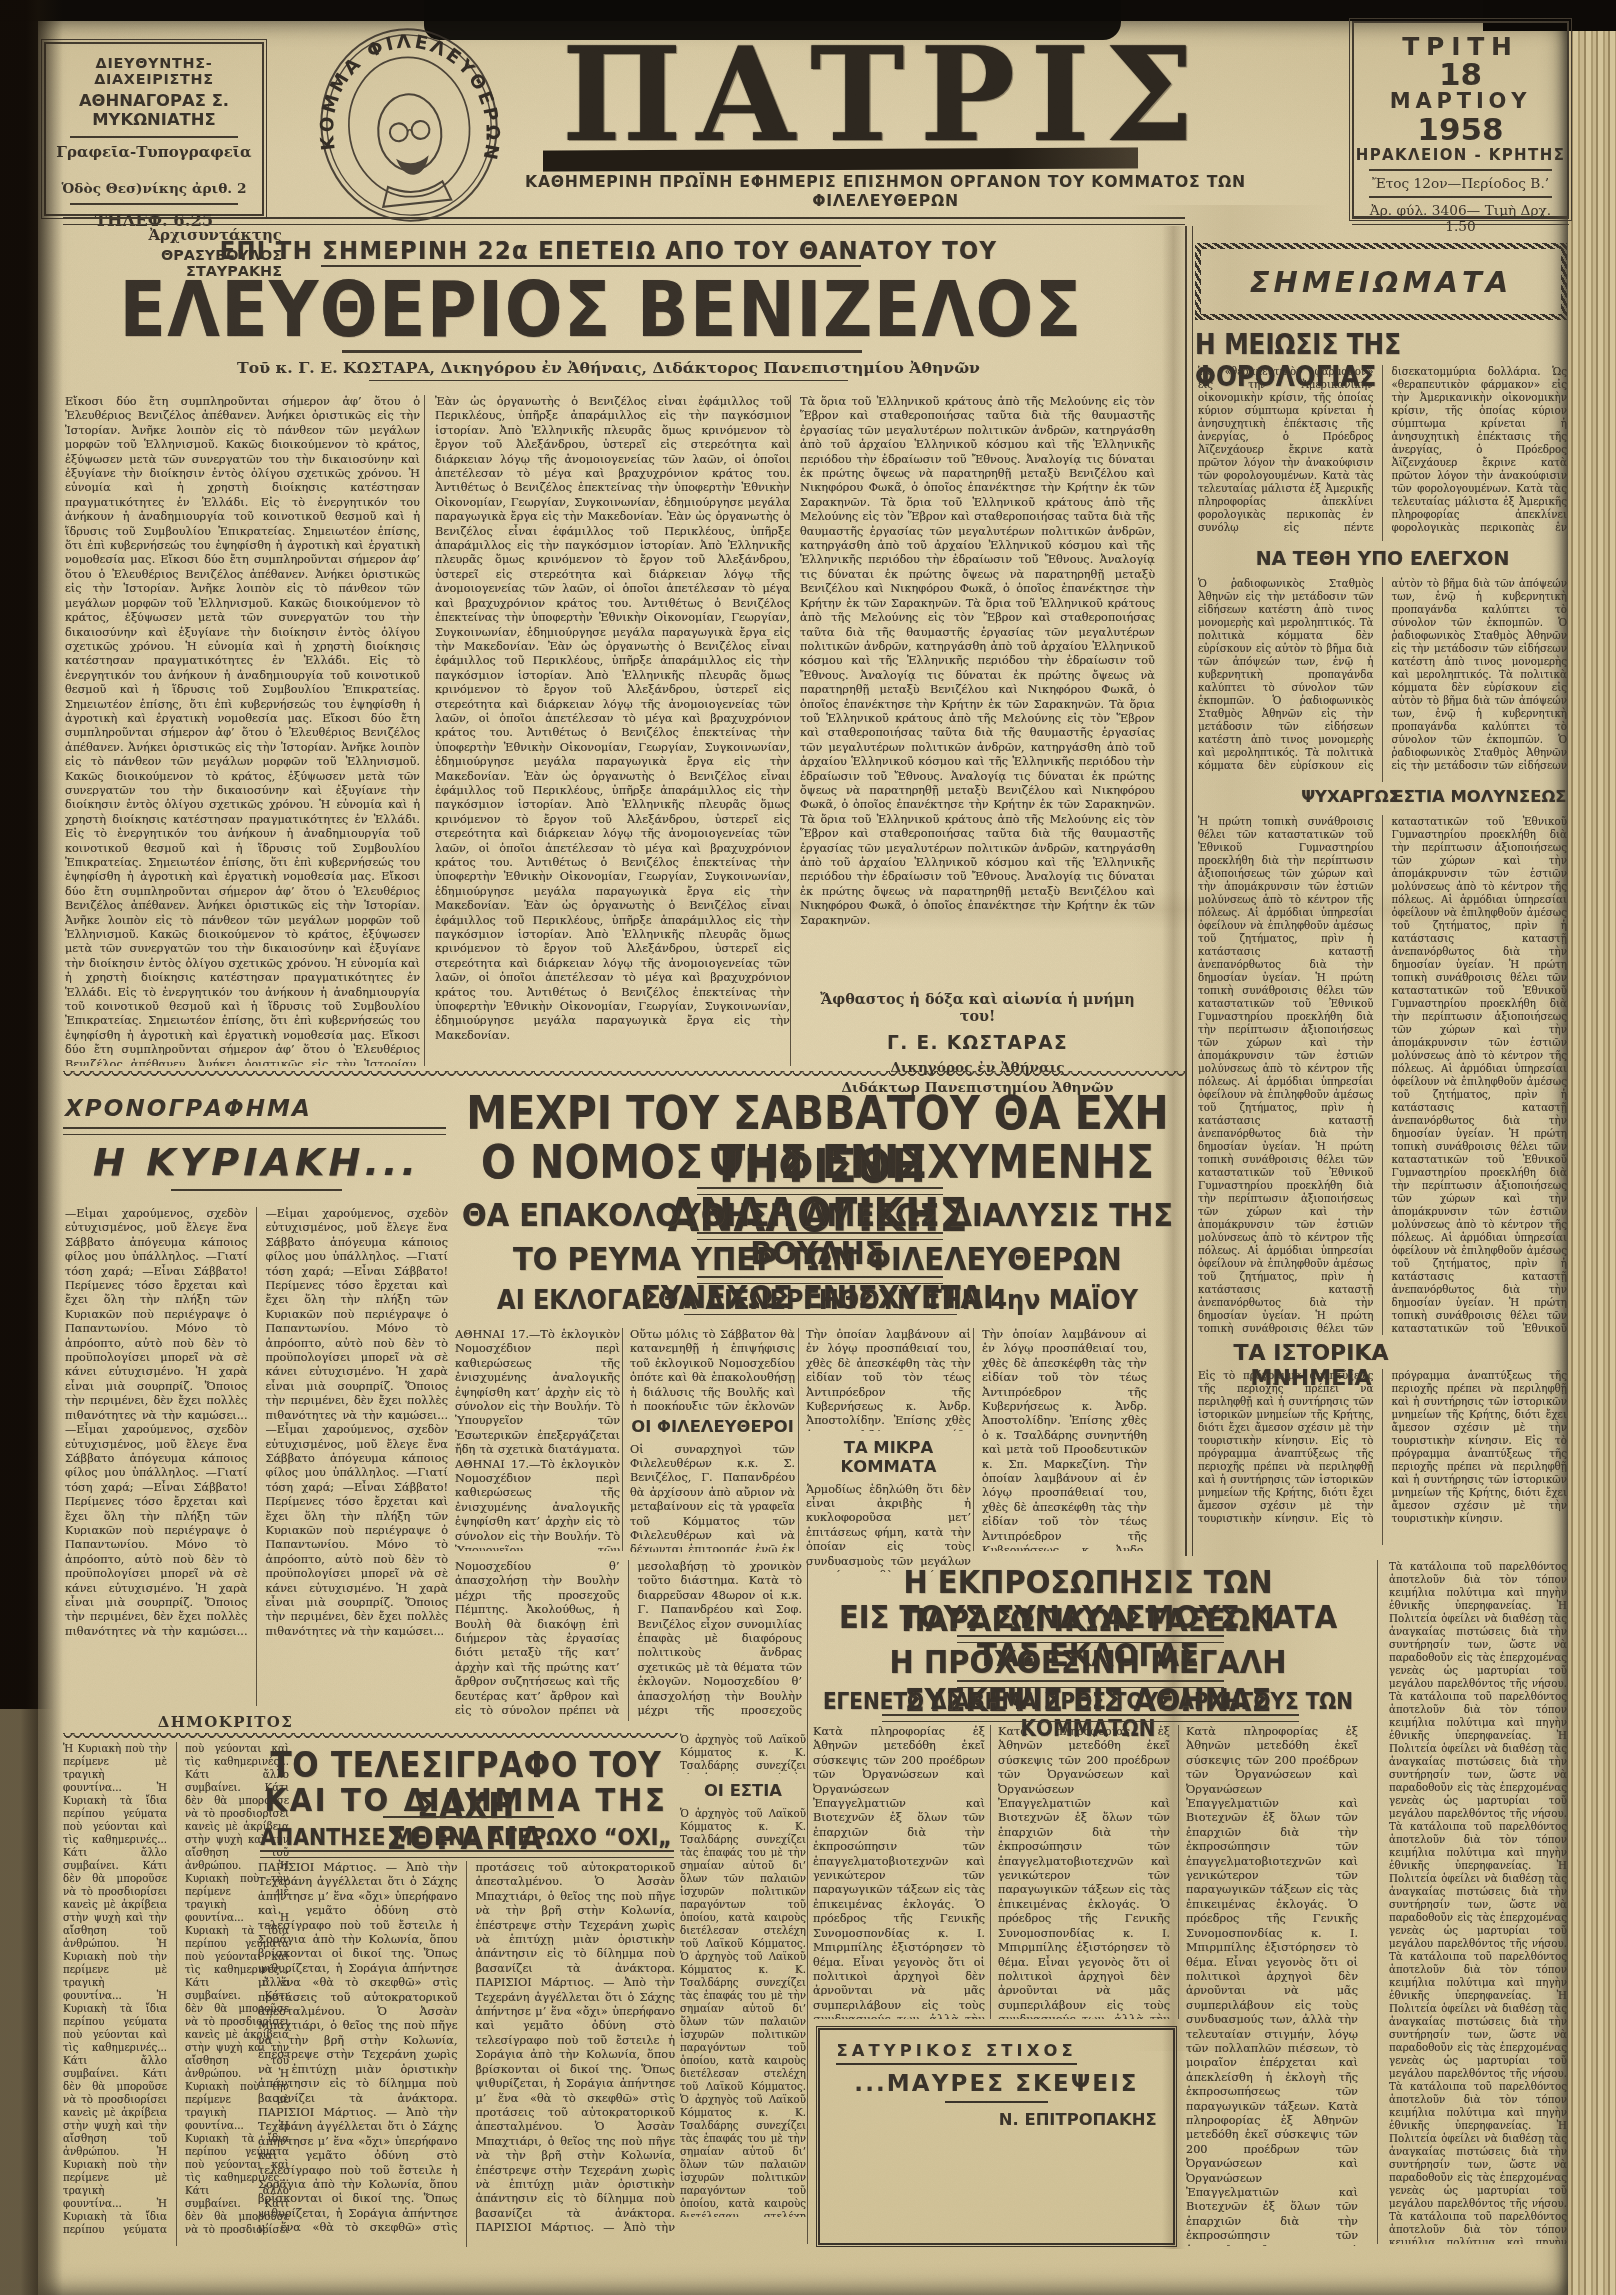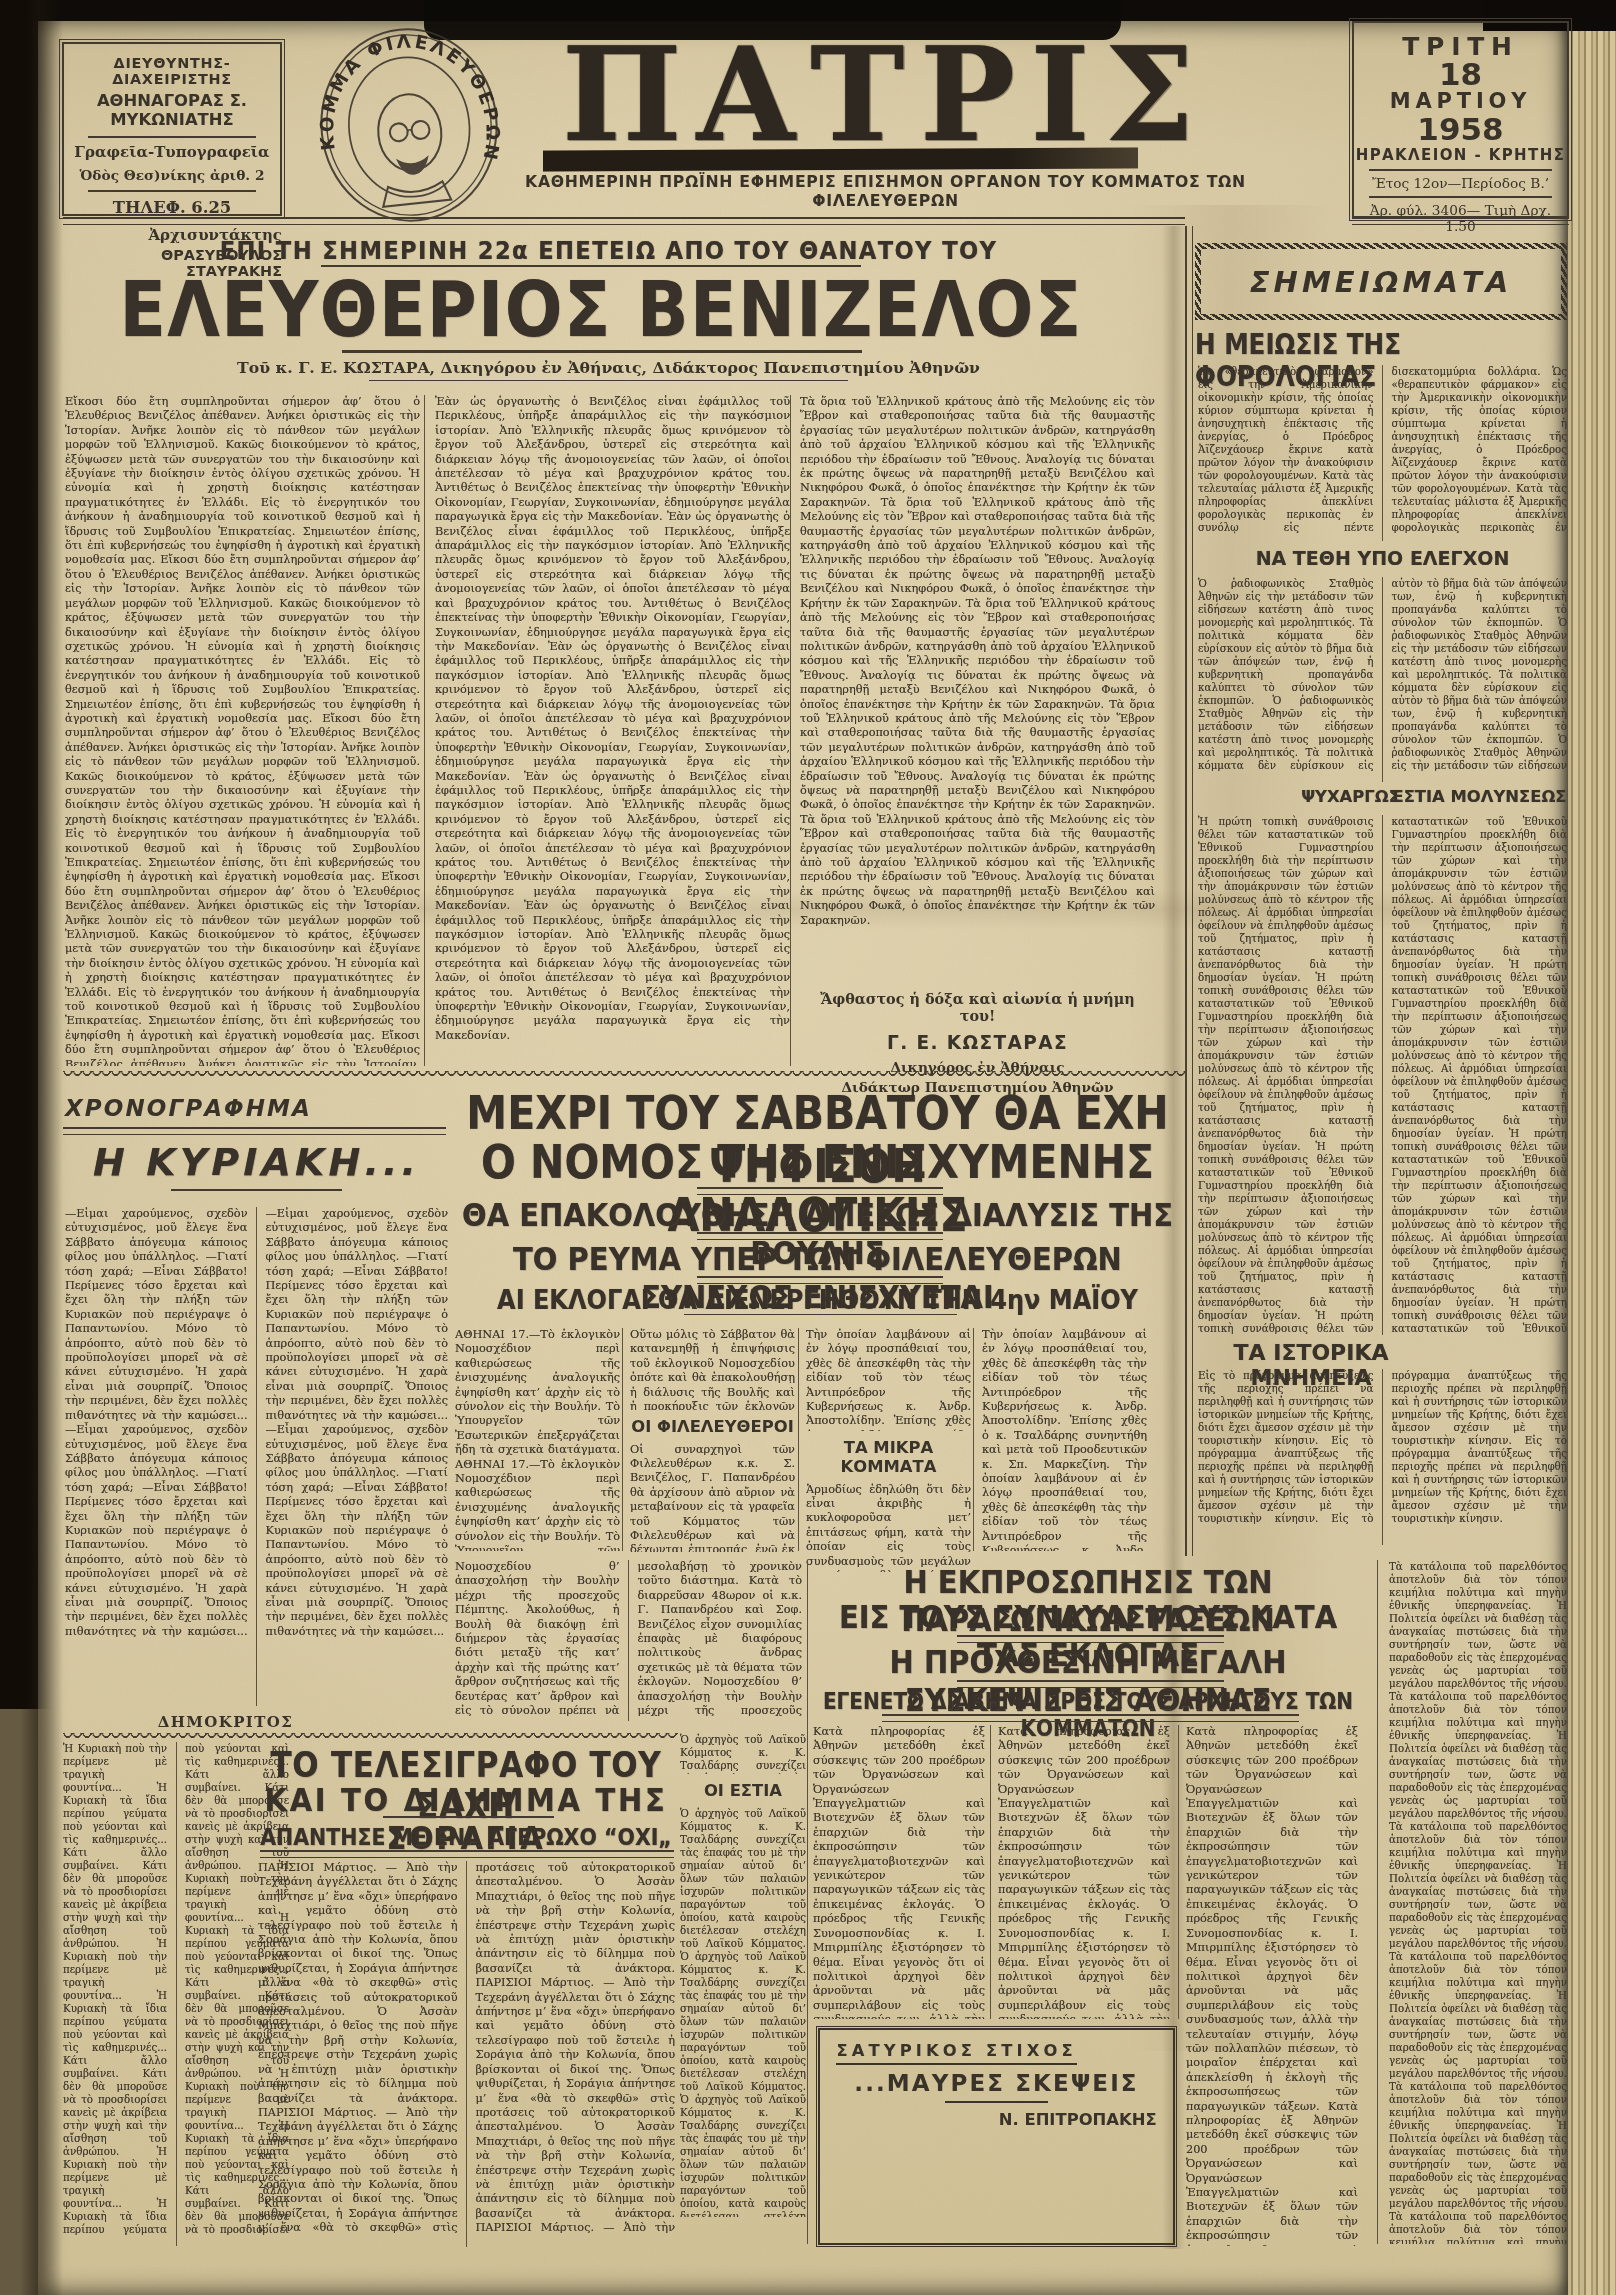--- a/index.html
+++ b/index.html
@@ -32,27 +32,27 @@
       color:#3d362c;overflow:hidden;word-spacing:0.7px;text-shadow:0 0 0.4px rgba(70,60,45,.55);}
   .bt-sm{font-size:10.3px;line-height:13px;}
   .hl{font-family:"DejaVu Sans",sans-serif;font-weight:bold;color:#39322a;
       text-shadow:0 0 0.7px rgba(60,50,38,.55),0.7px 0.7px 0 rgba(120,105,80,.25);}
   .cond{transform:scaleY(1.12);transform-origin:top center;}
   .ctr{text-align:center;}
   .subhead{font-family:"DejaVu Sans",sans-serif;font-weight:bold;text-align:center;color:#3a332a;
       text-shadow:0 0 0.7px rgba(60,50,38,.5);}
   .cols2{column-count:2;column-gap:18px;column-rule:1.4px solid #5c5240;}
   
-  #pubbox{left:62px;top:42px;width:220px;height:174px;border:2.1px solid #433b2f;outline:1.4px solid #433b2f;outline-offset:2.1px;
+  #pubbox{left:44px;top:42px;width:220px;height:174px;border:2.1px solid #433b2f;outline:1.4px solid #433b2f;outline-offset:2.1px;
           text-align:center;padding-top:11px;box-sizing:border-box;}
   #pubbox .l1{font-family:"DejaVu Sans",sans-serif;font-weight:bold;font-size:14.4px;letter-spacing:0.7px;}
   #pubbox .l2{font-family:"DejaVu Sans",sans-serif;font-weight:bold;font-size:16.4px;margin-top:4.1px;}
   #pubbox .sep{width:78%;margin:6.8px auto 5.5px auto;height:2.1px;background:#433b2f;}
   #pubbox .l3{font-weight:bold;font-size:15px;}
-  #pubbox .l4{font-weight:bold;font-size:13.7px;margin-top:6px;}
+  #pubbox .l4{font-weight:bold;font-size:13.7px;margin-top:19px;}
   #pubbox .l5{font-weight:bold;font-size:16.4px;margin-top:4.1px;}
   #datebox{left:1352px;top:20.5px;width:217px;height:197px;border:2.1px solid #433b2f;outline:1.4px solid #433b2f;outline-offset:2.1px;
           text-align:center;box-sizing:border-box;padding-top:9.6px;}
   #datebox .wd{font-family:"DejaVu Sans",sans-serif;font-weight:bold;font-size:25px;letter-spacing:6.8px;}
   #datebox .dy{font-family:"DejaVu Sans",sans-serif;font-weight:bold;font-size:31px;line-height:27px;}
   #datebox .mo{font-family:"DejaVu Sans",sans-serif;font-weight:bold;font-size:21px;letter-spacing:4.8px;line-height:26px;}
   #datebox .yr{font-family:"DejaVu Sans",sans-serif;font-weight:bold;font-size:31px;line-height:31px;}
   #datebox .pl{font-family:"DejaVu Sans",sans-serif;font-weight:bold;font-size:15px;letter-spacing:1.4px;margin-top:1.4px;}
   #datebox .sep{width:86%;margin:4.8px auto;height:1.4px;background:#433b2f;}
   #datebox .ed{font-size:13.7px;}

